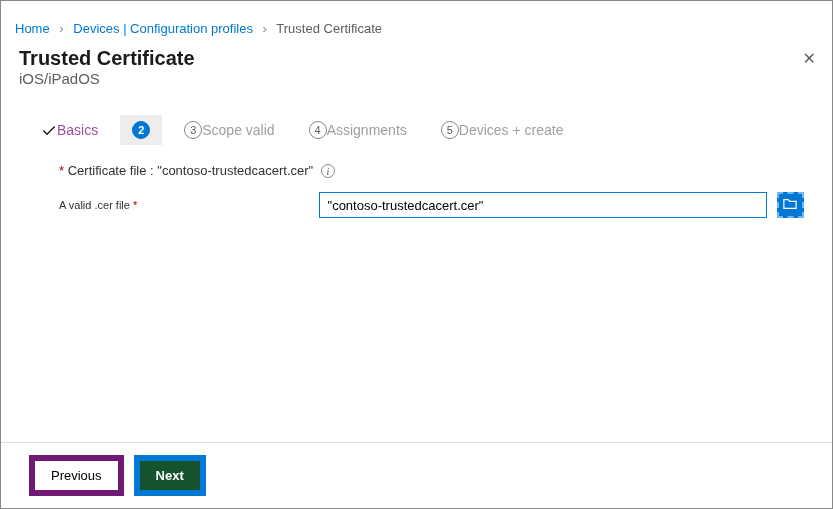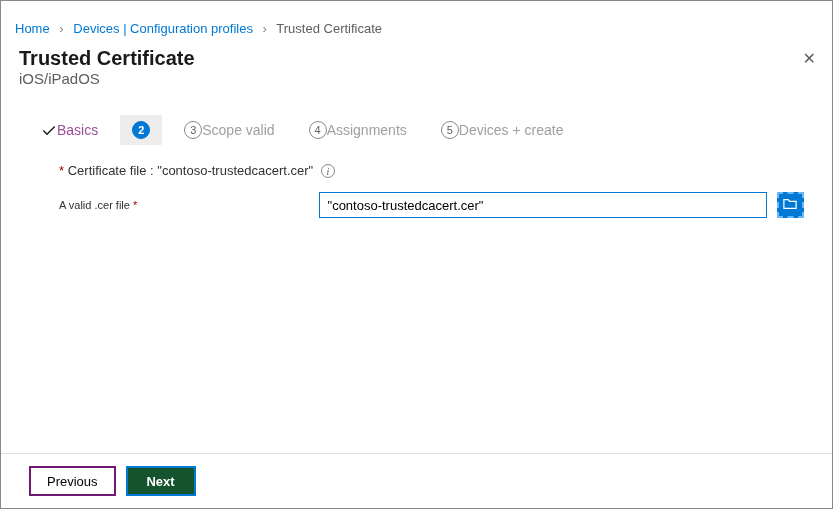--- a/index.html
+++ b/index.html
@@ -143,24 +143,24 @@
   .footer {
     position: absolute;
     left: 0; right: 0; bottom: 0;
     border-top: 1px solid #e1dfdd;
     padding: 12px 28px;
     display: flex;
     gap: 10px;
   }
   .btn {
     min-width: 70px;
-    height: 30px;
+    height: 41px;
     font-size: 13px;
     font-family: inherit;
-    border: 2px solid #701a75;
+    border: 6px solid #701a75;
     background: #fff;
     cursor: pointer;
     padding: 0 16px;
   }
   .btn.primary {
     background: #14532d;
     border-color: #0078d4;
     color: #fff;
     font-weight: 600;
   }

